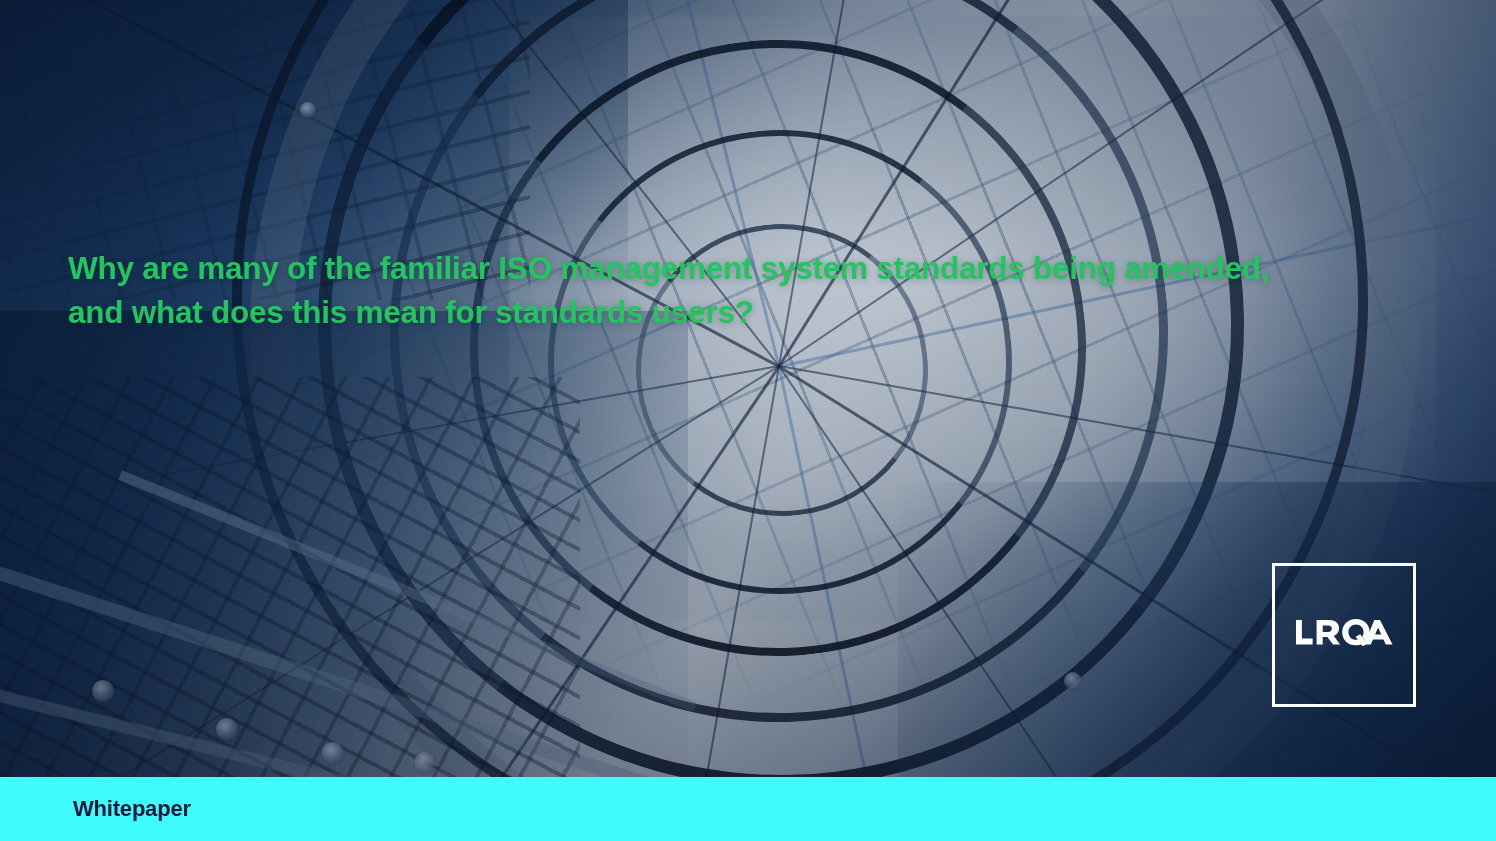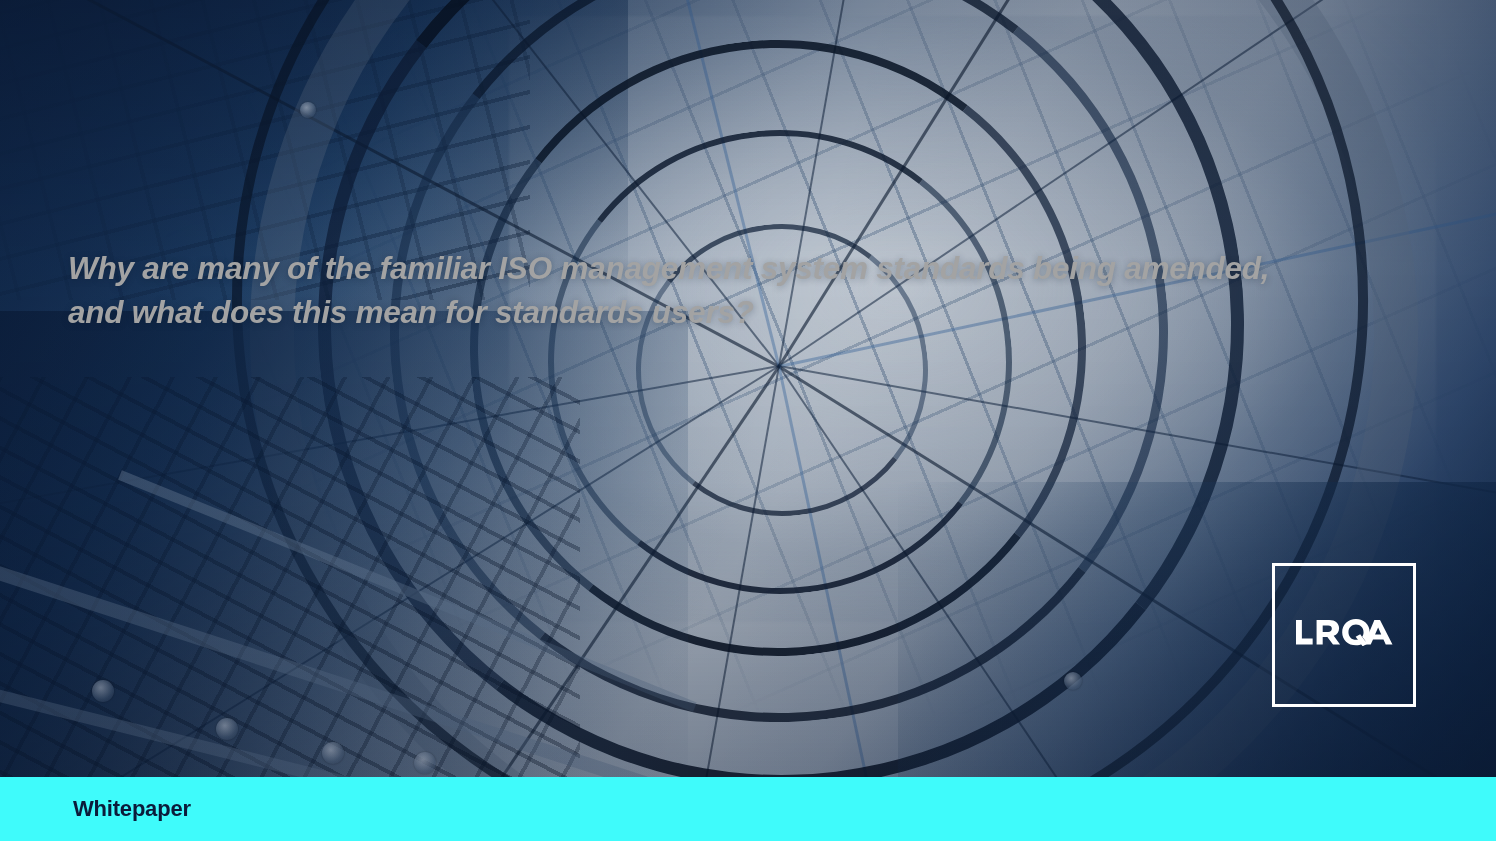--- a/index.html
+++ b/index.html
@@ -292,24 +292,23 @@
     letter-spacing: -2.2px;
     color: #ffffff;
     text-shadow: 0 2px 10px rgba(8,22,44,0.28);
   }
   .hero-subtitle {
     margin: 22px 0 0 0;
     font-size: 31.5px;
     line-height: 1.40;
     font-weight: 700;
     letter-spacing: -0.25px;
-    color: #a3a3a3;
+    color: #22c55e;
     max-width: 1215px;
     text-shadow: 0 1px 7px rgba(8,22,44,0.30);
-    font-style: italic;
   }
 
   
   .logo-box {
     position: absolute;
     left: 1272px;
     top: 563px;
     width: 144px;
     height: 144px;
     border: 3px solid #ffffff;

